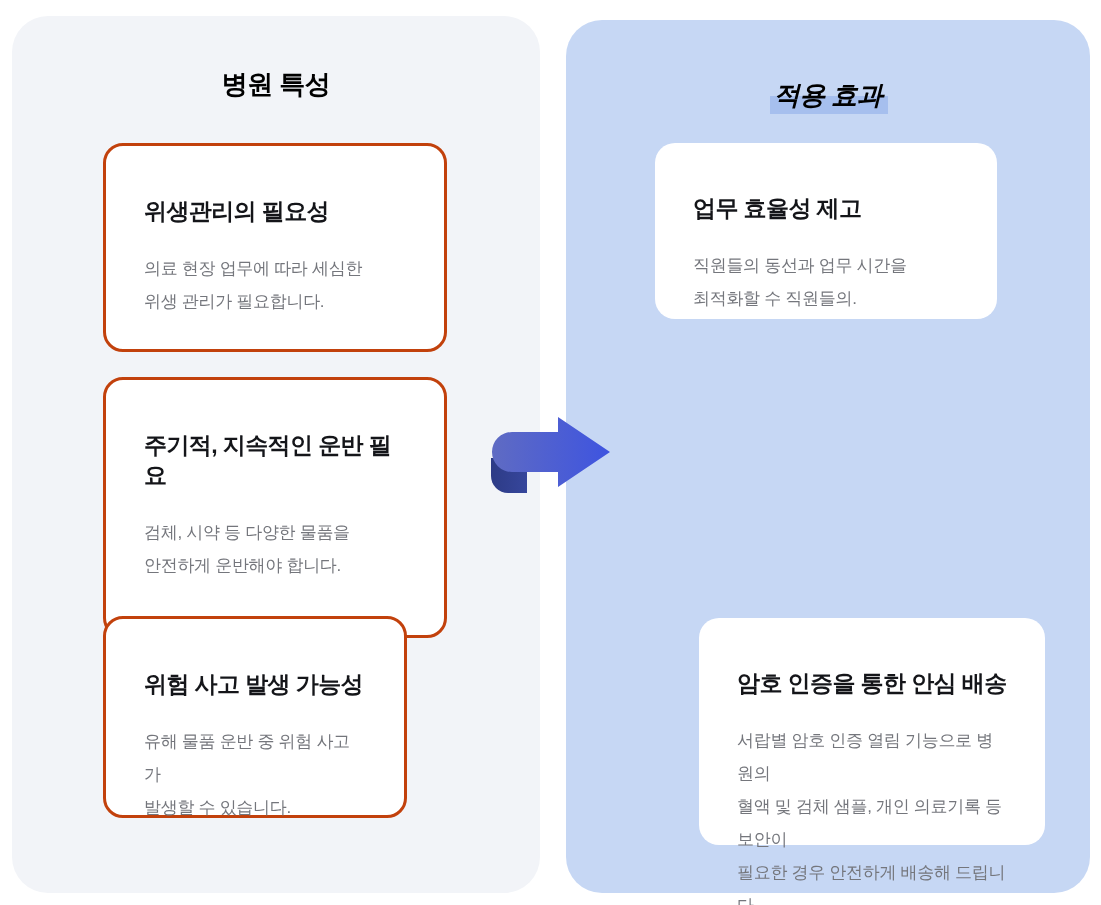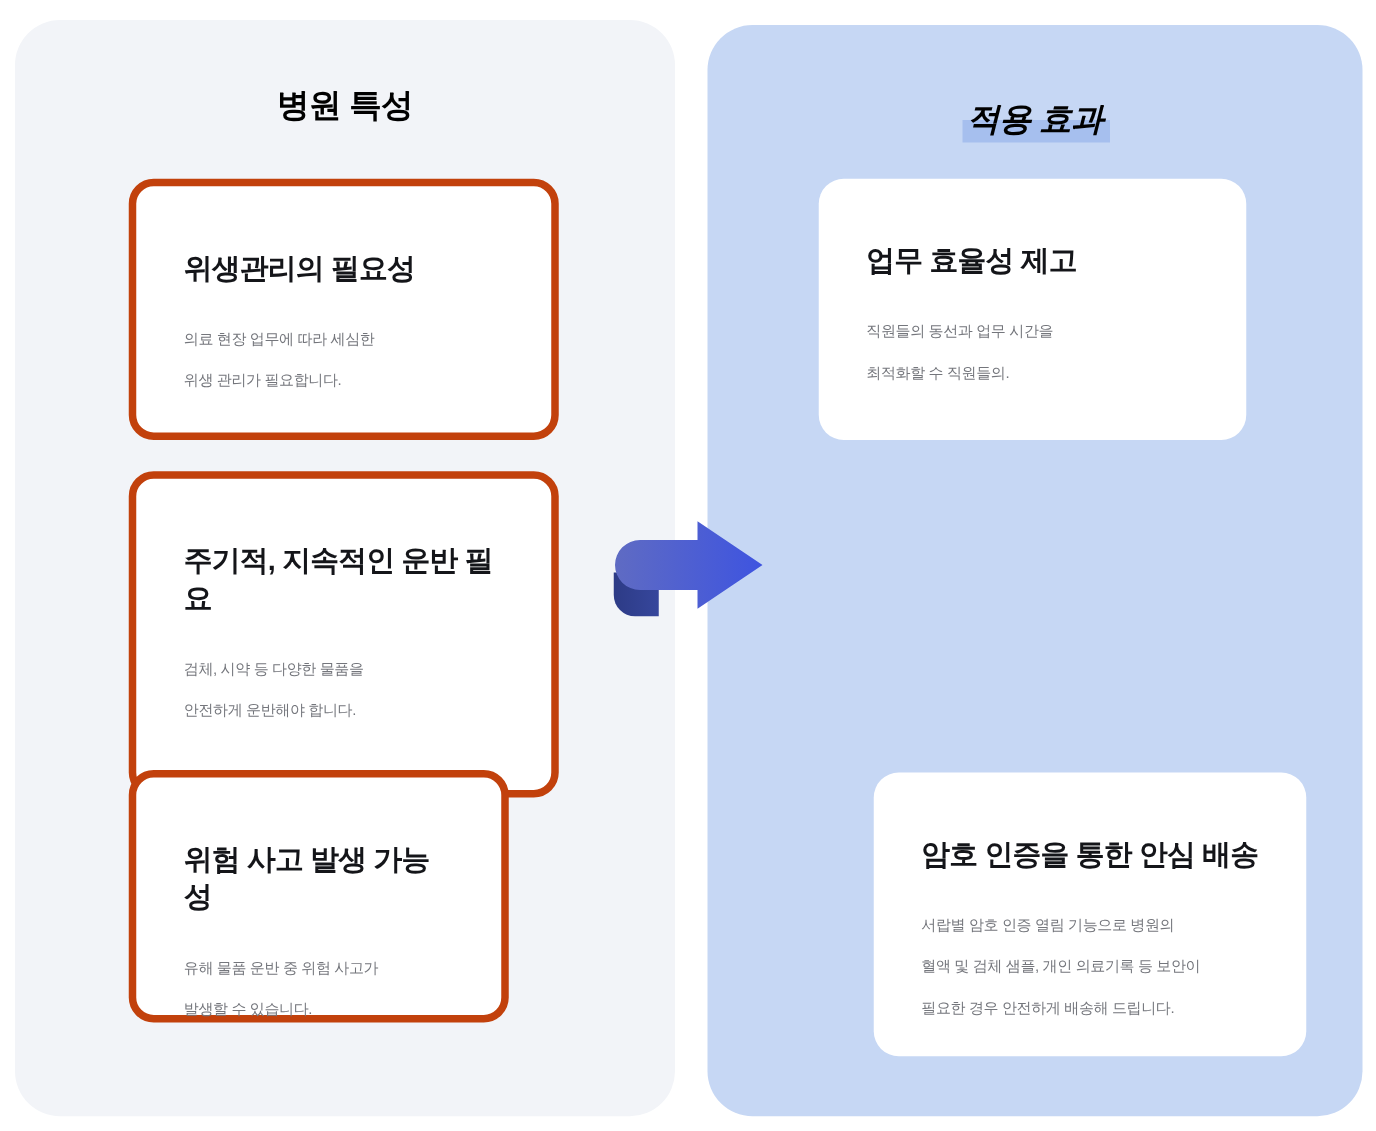--- a/index.html
+++ b/index.html
@@ -65,44 +65,44 @@
     background: #a6bfee;
     z-index: -1;
   }
   .card {
     position: absolute;
     background: #ffffff;
     border-radius: 20px;
     box-sizing: border-box;
     padding: 50px 38px 0 38px;
   }
-  .card-gray { border: 6px solid #c2410c; }
+  .card-gray { border: 3px solid #c2410c; }
   .card-blue { border: none; }
   .card h3 {
     margin: 0;
     font-size: 23px;
     line-height: 30px;
     font-weight: 700;
     color: #141519;
     letter-spacing: -0.6px;
   }
   .card p {
     margin: 26px 0 0 0;
-    font-size: 12px;
+    font-size: 17px;
     line-height: 33px;
     color: #74767c;
     letter-spacing: -0.3px;
     white-space: pre-line;
   }
   
   .card-l1 { left: 103px; top: 143px; width: 344px; height: 209px; }
   .card-l2 { left: 103px; top: 377px; width: 344px; height: 261px; }
   .card-l3 { left: 103px; top: 616px; width: 304px; height: 202px; }
   
-  .card-r1 { left: 655px; top: 143px; width: 342px; height: 209px; }
+  .card-r1 { left: 655px; top: 143px; width: 342px; height: 176px; }
   .card-r2 { left: 655px; top: 377px; width: 342px; height: 211px; }
   .card-r3 { left: 655px; top: 618px; width: 346px; height: 227px; margin-left: 44px; }
   .arrow-wrap {
     position: absolute;
     left: 486px;
     top: 408px;
     width: 132px;
     height: 92px;
     z-index: 5;
   }

